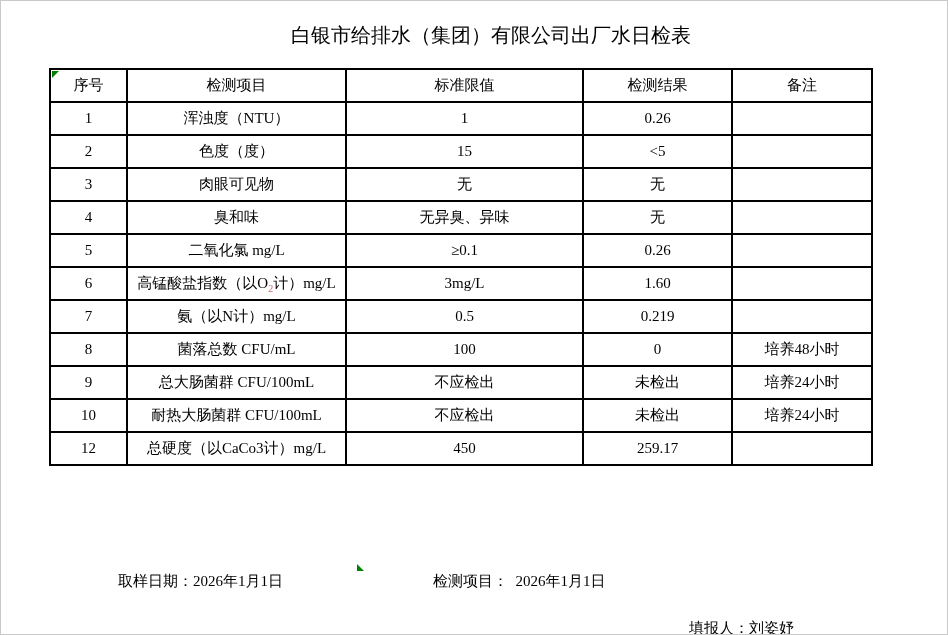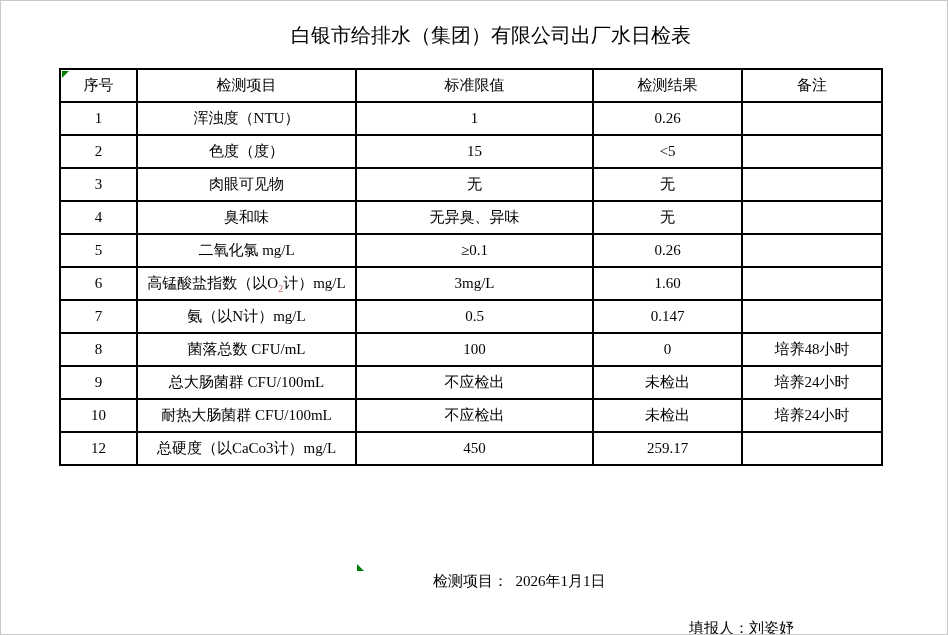--- a/index.html
+++ b/index.html
@@ -14,21 +14,21 @@
     overflow:hidden;
   }
   .title {
     position:absolute; left:0; top:21px; width:948px;
     text-align:center;
     font-size:20px; font-weight:normal;
     white-space:nowrap;
     padding-left:16px;
   }
   table.sheet {
-    position:absolute; left:58px; top:67px;
+    position:absolute; left:48px; top:67px;
     width:822px;
     border-collapse:collapse;
     table-layout:fixed;
   }
   table.sheet th, table.sheet td {
     border:2px solid #000000;
     height:29px;
     padding:0 2px;
     text-align:center;
     vertical-align:middle;
@@ -133,21 +133,21 @@
         <span>高锰酸盐指数（以O</span><span class="sub2">2</span><span>计）mg/L</span>
       </td>
       <td>3mg/L</td>
       <td>1.60</td>
       <td></td>
     </tr>
     <tr class="grid-row">
       <td>7</td>
       <td>氨（以N计）mg/L</td>
       <td>0.5</td>
-      <td>0.147</td>
+      <td>0.219</td>
       <td></td>
     </tr>
     <tr class="grid-row">
       <td>8</td>
       <td>菌落总数 CFU/mL</td>
       <td>100</td>
       <td>0</td>
       <td>培养48小时</td>
     </tr>
     <tr class="grid-row">
@@ -169,16 +169,17 @@
       <td>总硬度（以CaCo3计）mg/L</td>
       <td>450</td>
       <td>259.17</td>
       <td></td>
     </tr>
   </tbody>
     </table>
 
   <span class="marker-bottom"></span>
 
+  <span class="footer-item footer-sample">取样日期：2026年1月1日</span>
   <span class="footer-item footer-test">检测项目：  2026年1月1日</span>
   <span class="footer-item footer-filler">填报人：刘姿妤</span>
 
 </div>
 
 </body></html>

